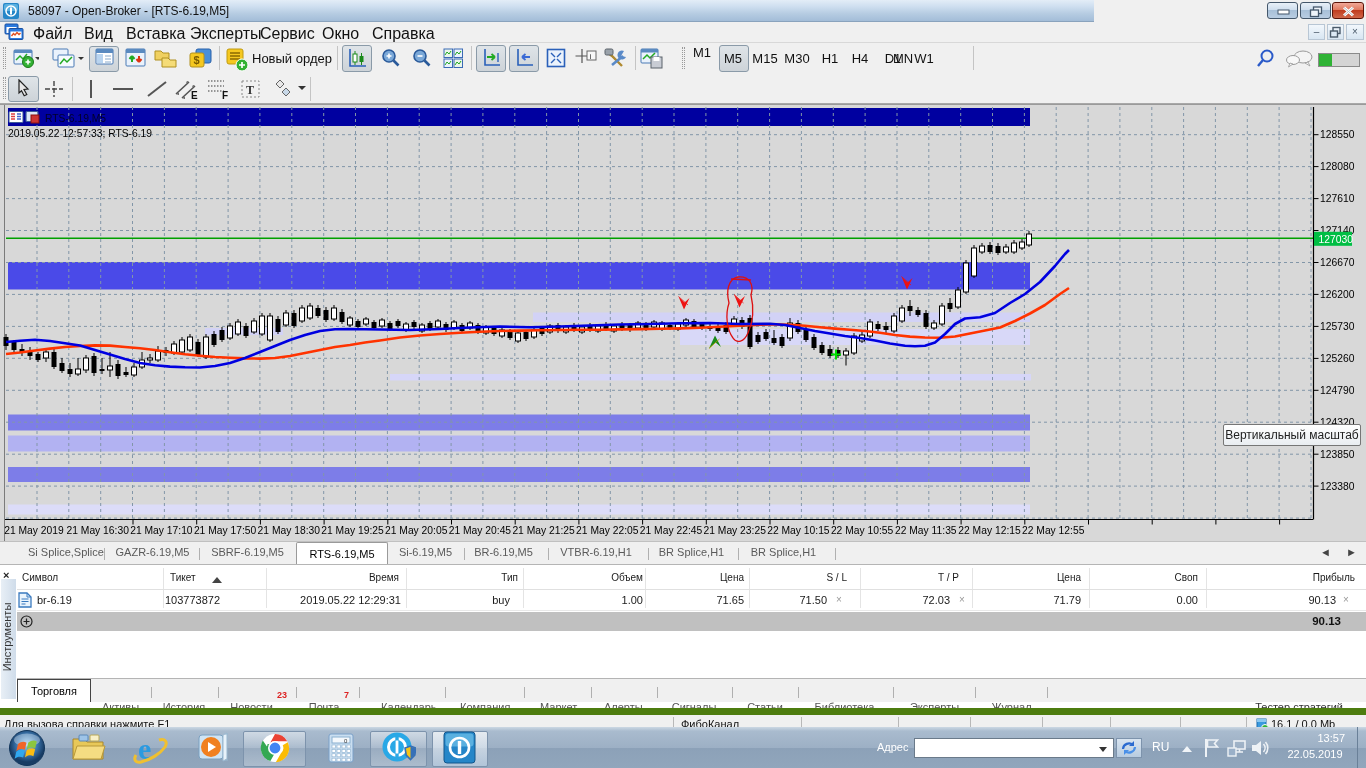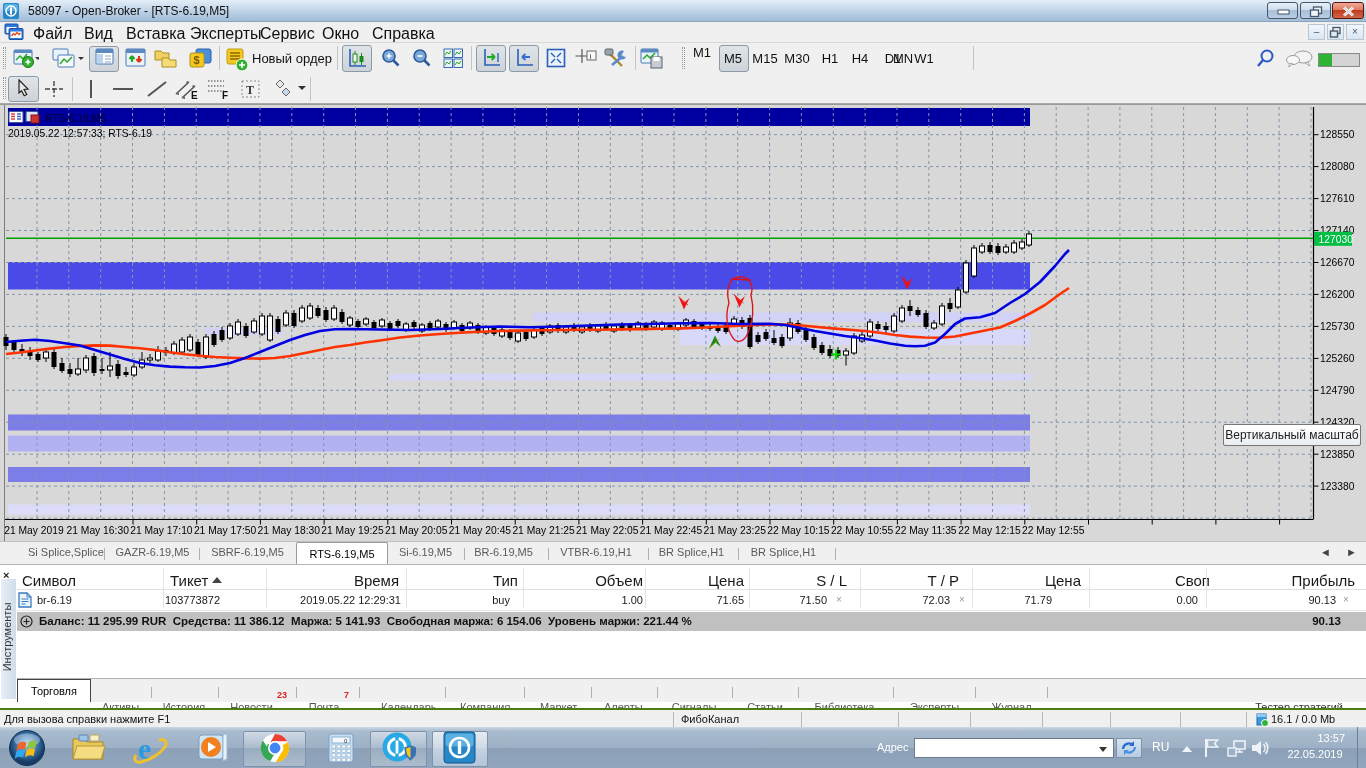--- a/index.html
+++ b/index.html
@@ -1,19 +1,19 @@
 <!DOCTYPE html>
 <html><head><meta charset="utf-8"><title>58097 - Open-Broker - [RTS-6.19,M5]</title>
 <style>
 *{margin:0;padding:0;box-sizing:border-box}
 html,body{width:1366px;height:768px;overflow:hidden}
 body{font-family:"Liberation Sans",sans-serif;position:relative;background:#f0f0f0}
 .abs{position:absolute}
 
-#titlebar{left:0;top:0;width:1366px;height:22px;background:linear-gradient(180deg,#e3edf7 0%,#cfdff0 30%,#b6cce2 65%,#a3bdd8 100%);border-bottom:1px solid #8aa3bd}
+#titlebar{left:0;top:0;width:1094px;height:22px;background:linear-gradient(180deg,#e3edf7 0%,#cfdff0 30%,#b6cce2 65%,#a3bdd8 100%);border-bottom:1px solid #8aa3bd}
 #titlebar .ttext{left:28px;top:4px;font-size:12px;color:#111}
 .wbtn{top:2px;height:17px;border:1px solid #44576b;border-radius:3px;background:linear-gradient(180deg,#e8f0f8 0%,#cfdeee 45%,#a8c0d8 50%,#b9cde2 100%)}
 .wbtn.close{background:linear-gradient(180deg,#f0a898 0%,#e07a60 45%,#c03d20 50%,#d06648 100%);border-color:#5c1408}
 .wbtn .glyph{position:absolute;left:0;top:0;width:100%;height:100%}
 
 #menubar{left:0;top:22px;width:1366px;height:21px;background:#f0f0f0;border-bottom:1px solid #d8d8d8}
 .mi{top:25px;font-size:16px;color:#111}
 .mdibtn{top:24px;width:17px;height:16px;border:1px solid #b8c6d4;background:linear-gradient(180deg,#f2f7fc,#d8e6f2);color:#4a5a6a;font-size:10px;text-align:center;line-height:14px}
 
 #tb1{left:0;top:43px;width:1366px;height:30px;background:#f0f0f0}
@@ -22,33 +22,33 @@
 .tsep{width:1px;background:#c4c4c4;height:24px;top:3px}
 .pressed{border:1px solid #8a9aa8;border-radius:3px;background:linear-gradient(180deg,#dfe4e8,#cdd3d8)}
 .tbtxt{font-size:13px;color:#111}
 
 #charttabs{left:0;top:541px;width:1366px;height:23px;background:#f0f0f0;border-top:1px solid #c0c0c0}
 .ctab{top:4px;font-size:11px;color:#5a5a5a;white-space:nowrap}
 .ctabsep{top:6px;width:1px;height:12px;background:#b0b0b0}
 .ctabactive{top:0px;height:23px;background:#fff;border:1px solid #9a9a9a;border-bottom:none;border-radius:2px 2px 0 0;color:#000;font-size:11px;text-align:center}
 
 #terminal{left:0;top:564px;width:1366px;height:144px;background:#fff;border-top:1px solid #b5b5b5}
-.th{font-size:15px;color:#1a1a1a}
+.th{font-size:10px;color:#1a1a1a}
 .td{font-size:11px;color:#1a1a1a}
 .colsep{top:3px;width:1px;height:40px;background:#e4e4e4}
 #balrow{left:17px;top:47px;width:1349px;height:19px;background:#c0c0c0}
 .bb{font-size:11.5px;font-weight:bold;color:#111}
 #termtabs{left:17px;top:113px;width:1349px;height:24px;background:#f0f0f0;border-top:1px solid #b4b4b4}
 .ttab{top:22px;font-size:11px;color:#555}
 .ttsep{top:8px;width:1px;height:11px;background:#b0b0b0}
 #ttactive{left:0px;top:0px;width:74px;height:23px;background:#fff;border:1px solid #444;border-top-width:1px;border-bottom:none;font-size:11px;color:#000;text-align:center;line-height:22px}
 #instr{left:1px;top:14px;width:15px;height:120px;background:linear-gradient(90deg,#e8eff6,#cfdcea)}
 #instr span{position:absolute;left:-44px;top:52px;transform:rotate(-90deg);transform-origin:center;font-size:11px;color:#333;width:100px;text-align:center}
 
-#statusbar{left:0;top:708px;width:1366px;height:19px;background:#f0f0f0;border-top:2px solid #4d7c0f}
+#statusbar{left:0;top:708px;width:1366px;height:19px;background:#f0f0f0;border-top:7px solid #4d7c0f}
 .sbsep{top:2px;width:1px;height:15px;background:#b8b8b8}
 .sbtxt{top:3px;font-size:11px;color:#111}
 
 #taskbar{left:0;top:727px;width:1366px;height:41px;background:linear-gradient(180deg,#ccd8e4 0%,#a9bbce 10%,#9db0c5 50%,#8CA1B8 52%,#91a6bc 100%)}
 .tkbox{top:731px;height:36px;border:1px solid #7d93ac;border-radius:2px;background:linear-gradient(180deg,rgba(255,255,255,.45),rgba(255,255,255,.12) 50%,rgba(255,255,255,.25))}
 .traytxt{color:#fff;font-size:11px}
 
 #tooltip{left:1223px;top:424px;width:138px;height:22px;background:linear-gradient(180deg,#ffffff,#e9edf1);border:1px solid #767676;border-radius:2px;font-size:12px;color:#222;text-align:center;line-height:20px}
 </style></head>
 <body>
@@ -507,21 +507,21 @@
     <svg class="abs" style="left:211px;top:11px" width="12" height="8">
       <path d="M6 1L11 7H1z" fill="#444"></path>
     </svg>
     <div class="abs th" style="left:279px;top:7px;width:120px;text-align:right">Время</div>
     <div class="abs th" style="left:398px;top:7px;width:120px;text-align:right">Тип</div>
     <div class="abs th" style="left:523px;top:7px;width:120px;text-align:right">Объем</div>
     <div class="abs th" style="left:624px;top:7px;width:120px;text-align:right">Цена</div>
     <div class="abs th" style="left:727px;top:7px;width:120px;text-align:right">S / L</div>
     <div class="abs th" style="left:839px;top:7px;width:120px;text-align:right">T / P</div>
     <div class="abs th" style="left:961px;top:7px;width:120px;text-align:right">Цена</div>
-    <div class="abs th" style="left:1078px;top:7px;width:132px;text-align:right">Своп</div>
+    <div class="abs th" style="left:1078px;top:7px;width:120px;text-align:right">Своп</div>
     <div class="abs th" style="left:1235px;top:7px;width:120px;text-align:right">Прибыль</div>
     <div class="abs colsep" style="left:163px"></div>
     <div class="abs colsep" style="left:266px"></div>
     <div class="abs colsep" style="left:406px"></div>
     <div class="abs colsep" style="left:523px"></div>
     <div class="abs colsep" style="left:645px"></div>
     <div class="abs colsep" style="left:749px"></div>
     <div class="abs colsep" style="left:860px"></div>
     <div class="abs colsep" style="left:972px"></div>
     <div class="abs colsep" style="left:1089px"></div>
@@ -533,33 +533,32 @@
       <path d="M3.5 7h7M3.5 9.5h7M3.5 12h4" stroke="#3a7abf"></path>
     </svg>
     <div class="abs td" style="left:37px;top:29px">br-6.19</div>
     <div class="abs td" style="left:165px;top:29px">103773872</div>
     <div class="abs td" style="left:261px;top:29px;width:140px;text-align:right">2019.05.22 12:29:31</div>
     <div class="abs td" style="left:370px;top:29px;width:140px;text-align:right">buy</div>
     <div class="abs td" style="left:503px;top:29px;width:140px;text-align:right">1.00</div>
     <div class="abs td" style="left:604px;top:29px;width:140px;text-align:right">71.65</div>
     <div class="abs td" style="left:687px;top:29px;width:140px;text-align:right">71.50</div>
     <div class="abs td" style="left:810px;top:29px;width:140px;text-align:right">72.03</div>
-    <div class="abs td" style="left:941px;top:29px;width:111px;text-align:right">71.79</div>
+    <div class="abs td" style="left:941px;top:29px;width:140px;text-align:right">71.79</div>
     <div class="abs td" style="left:1058px;top:29px;width:140px;text-align:right">0.00</div>
     <div class="abs td" style="left:1196px;top:29px;width:140px;text-align:right">90.13</div>
     <div class="abs" style="left:836px;top:29px;font-size:10px;color:#999">×</div>
     <div class="abs" style="left:959px;top:29px;font-size:10px;color:#999">×</div>
     <div class="abs" style="left:1343px;top:29px;font-size:10px;color:#999">×</div>
     <div class="abs" style="left:17px;top:45px;width:1349px;height:1px;background:#e8e8e8"></div>
     <div class="abs" id="balrow">
       <svg class="abs" style="left:3px;top:3px" width="13" height="13">
         <circle cx="6.5" cy="6.5" r="5.5" fill="none" stroke="#222" stroke-width="1.2"></circle>
         <path d="M6.5 3.5v6M3.5 6.5h6" stroke="#222" stroke-width="1.2"></path>
       </svg>
-      <div class="abs bb" style="left:22px;top:3px">Баланс: 11 295.99 RUR&nbsp; Средства: 11 386.12&nbsp; Маржа: 5 141.93&nbsp; Свободная маржа: 6 154.06&nbsp; Уровень маржи: 221.44 %</div>
       <div class="abs bb" style="left:1184px;top:3px;width:140px;text-align:right">90.13</div>
     </div>
     <div class="abs" id="instr">
       <span>Инструменты</span>
     </div>
     <div class="abs" id="termtabs">
       <div class="abs" id="ttactive">Торговля</div>
       <div class="abs ttab" style="left:83px;width:41px;text-align:center">Активы</div>
       <div class="abs ttab" style="left:144px;width:46px;text-align:center">История</div>
       <div class="abs ttab" style="left:211px;width:47px;text-align:center">Новости</div>

